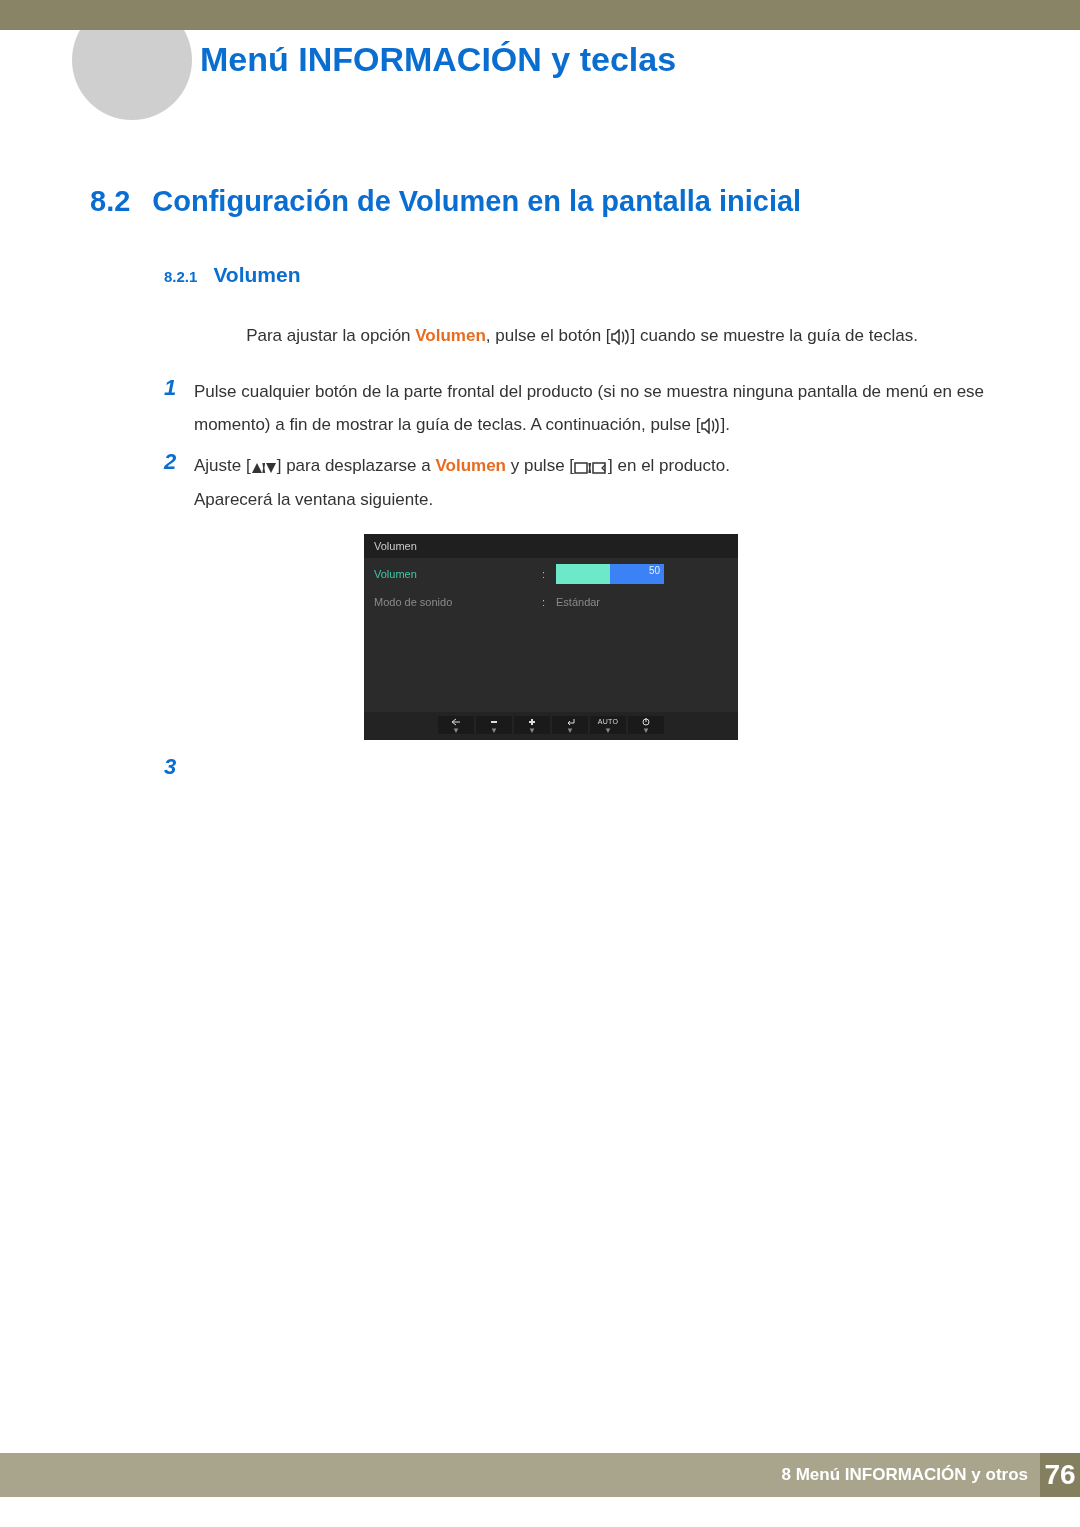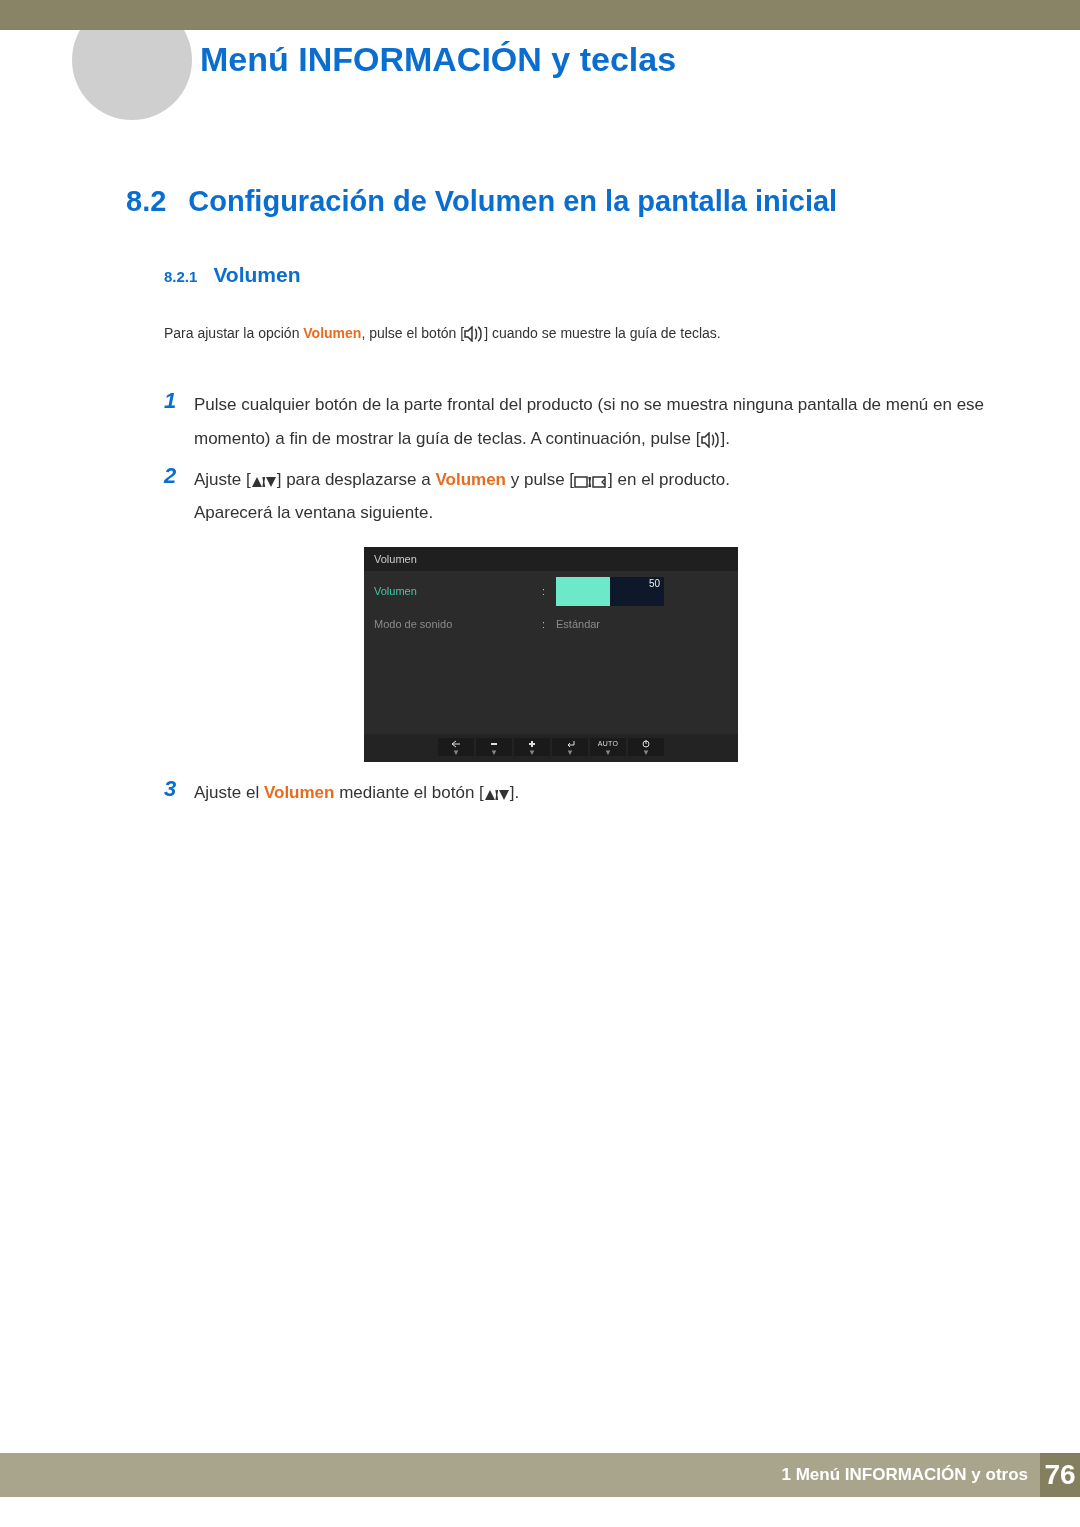--- a/index.html
+++ b/index.html
@@ -34,27 +34,27 @@
     color: #0a6ed1;
     font-size: 34px;
     font-weight: bold;
   }
   .content {
     position: absolute;
     top: 185px;
     left: 90px;
     width: 910px;
   }
-  .sec-row { display: flex; align-items: baseline; gap: 22px; margin-bottom: 45px; margin-left: 36px; }
+  .sec-row { display: flex; align-items: baseline; gap: 22px; margin-bottom: 45px; }
   .sec-num { color: #0a6ed1; font-size: 29px; font-weight: bold; }
   .sec-title { color: #0a6ed1; font-size: 29px; font-weight: bold; }
   .sub-row { display: flex; align-items: baseline; gap: 16px; margin-left: 74px; margin-bottom: 35px; }
   .sub-num { color: #0a6ed1; font-size: 15px; font-weight: bold; }
   .sub-title { color: #0a6ed1; font-size: 21px; font-weight: bold; }
-  .intro-para { margin-left: 74px; font-size: 14px; color: #333; margin-bottom: 44px; line-height: 1.6; }
+  .intro-para { margin-left: 74px; font-size: 17px; color: #333; margin-bottom: 26px; line-height: 1.6; text-align: center; }
   .step-row { display: flex; align-items: flex-start; margin-left: 74px; margin-bottom: 8px; }
   .step-num {
     width: 30px; flex: 0 0 30px;
     color: #0a6ed1; font-size: 22px; font-style: italic; font-weight: bold;
   }
   .step-text { font-size: 17px; color: #333; line-height: 1.95; }
   .step-text .orange { color: #e86b1f; font-weight: bold; }
   .inline-svg { vertical-align: -4px; }
   .osd-block {
     margin: 18px auto 14px auto;
@@ -69,21 +69,21 @@
     padding: 6px 10px;
     color: #ccc;
     font-size: 11px;
   }
   .osd-row { display:flex; align-items:center; padding: 6px 10px; }
   .osd-row .lbl { width: 168px; }
   .osd-row .sep { width: 14px; color: #bbb; }
   .osd-row .val { flex:1; display:flex; align-items:center; }
   .osd-active .lbl { color: #3fc9a8; }
   .osd-bar-wrap {
-    width: 108px; height: 29px; background: #0f172a; position: relative; display:flex; align-items:stretch;
+    width: 108px; height: 20px; background: #3b82f6; position: relative; display:flex; align-items:stretch;
   }
   .osd-bar-fill { width: 54px; background: #6de9c9; }
   .osd-bar-num {
     position:absolute; right:4px; top:0; line-height:13px; font-size:10px; color:#eee;
   }
   .osd-inactive { color: #8a8a8a; }
   .osd-space { height: 98px; }
   .osd-buttons {
     display:flex; justify-content:center; gap:2px;
     padding: 4px 6px 6px 6px;
@@ -214,26 +214,21 @@
                 <circle cx="4" cy="4" r="3" fill="none" stroke="#ddd" stroke-width="1"></circle>
                 <rect x="3.5" y="0" width="1" height="4" fill="#ddd"></rect>
               </svg>
             </div>
             <div class="dn-caret">▾</div>
           </div>
         </div>
       </div>
       <div class="step-row">
         <div class="step-num">3</div>
-        <div class="step-text"><span>Ajuste el </span><span class="orange">Volumen</span><span> mediante el botón [</span><svg class="inline-svg" width="26" height="14" viewBox="0 0 26 14">
-            <path d="M6 12 L1 12 L6 2 L11 12 Z" fill="#333"></path>
-            <path d="M12 2 L13.5 12 M13.5 2 L12 12" stroke="#333" stroke-width="1.3"></path>
-            <path d="M20 2 L15 2 L20 12 L25 2 Z" fill="#333"></path>
-          </svg><span>].</span></div>
       </div>
     </div>
 
 </div>
 
 <div class="footer">
-  <span class="footer-text">1 Menú INFORMACIÓN y otros</span>
+  <span class="footer-text">8 Menú INFORMACIÓN y otros</span>
   <div class="page-num-box">76</div>
 </div>
 
 </body></html>

